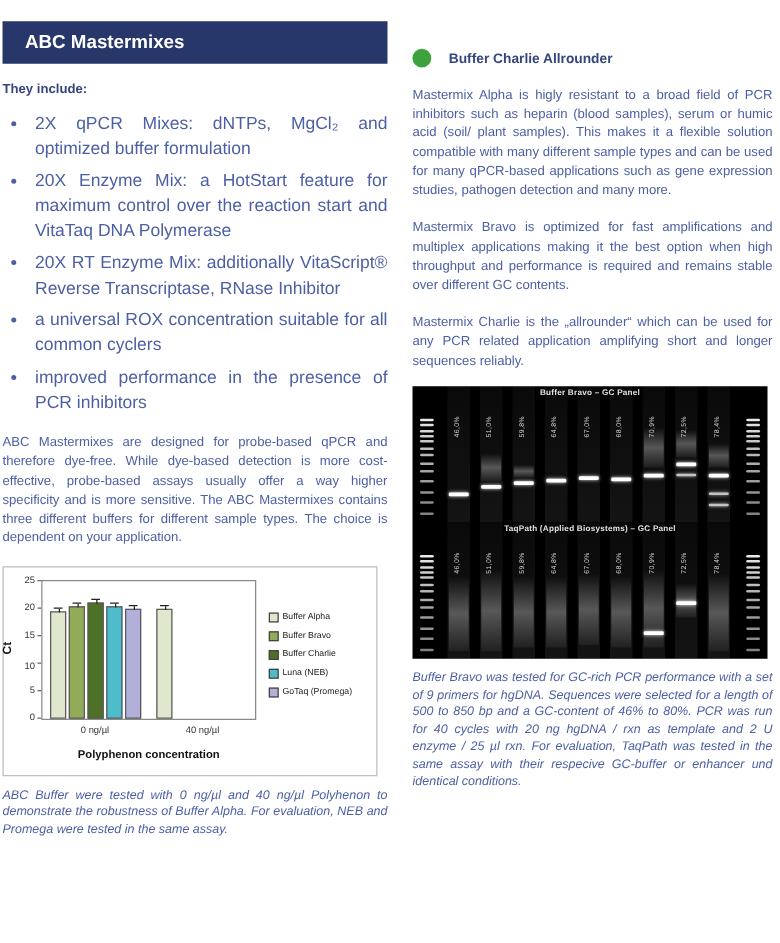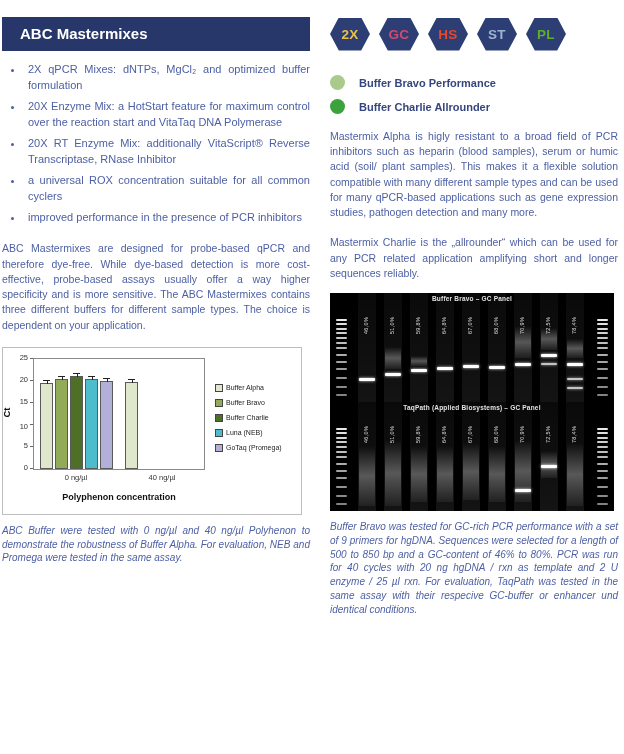--- a/index.html
+++ b/index.html
@@ -9,21 +9,21 @@
   .col.left{left:2px;width:308px;}
   .col.right{left:330px;width:288px;}
 
   .header-band{margin-top:2px;background:#27376a;color:#ffffff;font-weight:bold;
     font-size:15px;line-height:34px;height:34px;padding-left:18px;}
 
   .body-text{color:#4c5fa4;font-size:10.5px;line-height:1.45;text-align:justify;margin:0;}
   .intro{margin-top:18px;}
   .include-heading{color:#35467f;font-weight:bold;font-size:10.5px;margin:14px 0 0 0;}
   ul.bullets{margin:11px 0 0 0;padding-left:22px;color:#4c5fa4;}
-  ul.bullets li{font-size:11px;line-height:1.45;text-align:justify;margin-bottom:5px;padding-left:4px;}
+  ul.bullets li{font-size:14px;line-height:1.45;text-align:justify;margin-bottom:5px;padding-left:4px;}
   .desc{margin-top:16px;}
 
   .caption{color:#4c5fa4;font-size:10px;line-height:1.38;font-style:italic;text-align:justify;margin:9px 0 0 0;}
 
   
   .badge-row{margin-top:2px;display:flex;gap:9px;height:34px;align-items:center;}
   .hex{width:40px;height:33px;background:#2c3e74;display:flex;align-items:center;justify-content:center;
     clip-path:polygon(22% 0,78% 0,100% 50%,78% 100%,22% 100%,0 50%);}
   .hex span{font-weight:bold;font-size:13.5px;letter-spacing:0.3px;}
 
@@ -67,20 +67,21 @@
   .band{position:absolute;left:1px;right:1px;background:#fff;border-radius:1px;box-shadow:0 0 3px rgba(255,255,255,0.9);}
   .smear{position:absolute;left:1px;right:1px;background:linear-gradient(to bottom,rgba(255,255,255,0),rgba(255,255,255,0.30),rgba(255,255,255,0.06));}
 </style>
 </head>
 <body>
 
 <div class="page">
 
   <div class="col left">
     <div class="header-band">ABC Mastermixes</div>
+    <p class="include-heading">They include:</p>
     <ul class="bullets" id="bullets">
         <li>2X qPCR Mixes: dNTPs, MgCl₂ and optimized buffer formulation</li>
         <li>20X Enzyme Mix: a HotStart feature for maximum control over the reaction start and VitaTaq DNA Polymerase</li>
         <li>20X RT Enzyme Mix: additionally VitaScript® Reverse Transcriptase, RNase Inhibitor</li>
         <li>a universal ROX concentration suitable for all common cyclers</li>
         <li>improved performance in the presence of PCR inhibitors</li>
       </ul>
     <p class="body-text desc">ABC Mastermixes are designed for probe-based qPCR and therefore dye-free. While dye-based detection is more cost-effective, probe-based assays usually offer a way higher specificity and is more sensitive. The ABC Mastermixes contains three different buffers for different sample types. The choice is dependent on your application.</p>
     <div class="chart-box" id="chart">
         <div class="ytick" style="left: 1px; top: 115.5px;">0</div>
@@ -161,49 +162,29 @@
           <div class="legend-item">
             <span class="legend-sq" style="background: rgb(178, 176, 217);"></span>
             <span class="legend-txt">GoTaq (Promega)</span>
           </div>
         </div>
       </div>
     <p class="caption">ABC Buffer were tested with 0 ng/µl and 40 ng/µl Polyhenon to demonstrate the robustness of Buffer Alpha. For evaluation, NEB and Promega were tested in the same assay.</p>
   </div>
 
   <div class="col right">
-    <div class="badge-row" id="badges">
-        <div class="hex">
-          <span style="color: rgb(236, 194, 62);">2X</span>
-        </div>
-        <div class="hex">
-          <span style="color: rgb(212, 74, 110);">GC</span>
-        </div>
-        <div class="hex">
-          <span style="color: rgb(226, 73, 47);">HS</span>
-        </div>
-        <div class="hex">
-          <span style="color: rgb(159, 179, 211);">ST</span>
-        </div>
-        <div class="hex">
-          <span style="color: rgb(95, 174, 42);">PL</span>
-        </div>
-      </div>
     <div class="buffer-legend" id="buffer-legend">
-        <div class="buffer-row">
-          <span class="buffer-dot" style="background: rgb(168, 203, 140);"></span>
-          <span class="buffer-label">Buffer Bravo Performance</span>
-        </div>
         <div class="buffer-row">
           <span class="buffer-dot" style="background: rgb(60, 162, 60);"></span>
           <span class="buffer-label">Buffer Charlie Allrounder</span>
         </div>
       </div>
     <div id="right-paragraphs">
         <p class="body-text rp">Mastermix Alpha is higly resistant to a broad field of PCR inhibitors such as heparin (blood samples), serum or humic acid (soil/ plant samples). This makes it a flexible solution compatible with many different sample types and can be used for many qPCR-based applications such as gene expression studies, pathogen detection and many more.</p>
+        <p class="body-text rp">Mastermix Bravo is optimized for fast amplifications and multiplex applications making it the best option when high throughput and performance is required and remains stable over different GC contents.</p>
         <p class="body-text rp">Mastermix Charlie is the „allrounder“ which can be used for any PCR related application amplifying short and longer sequences reliably.</p>
       </div>
     <div class="gel-wrap" id="gels">
         <div class="gel-panel">
           <div class="gel-title">Buffer Bravo – GC Panel</div>
           <div class="ladder" style="left: 5px;">
             <div class="lband" style="top: 26.16px; opacity: 0.95;"></div>
             <div class="lband" style="top: 30.52px; opacity: 0.915;"></div>
             <div class="lband" style="top: 34.88px; opacity: 0.88;"></div>
             <div class="lband" style="top: 39.24px; opacity: 0.845;"></div>

